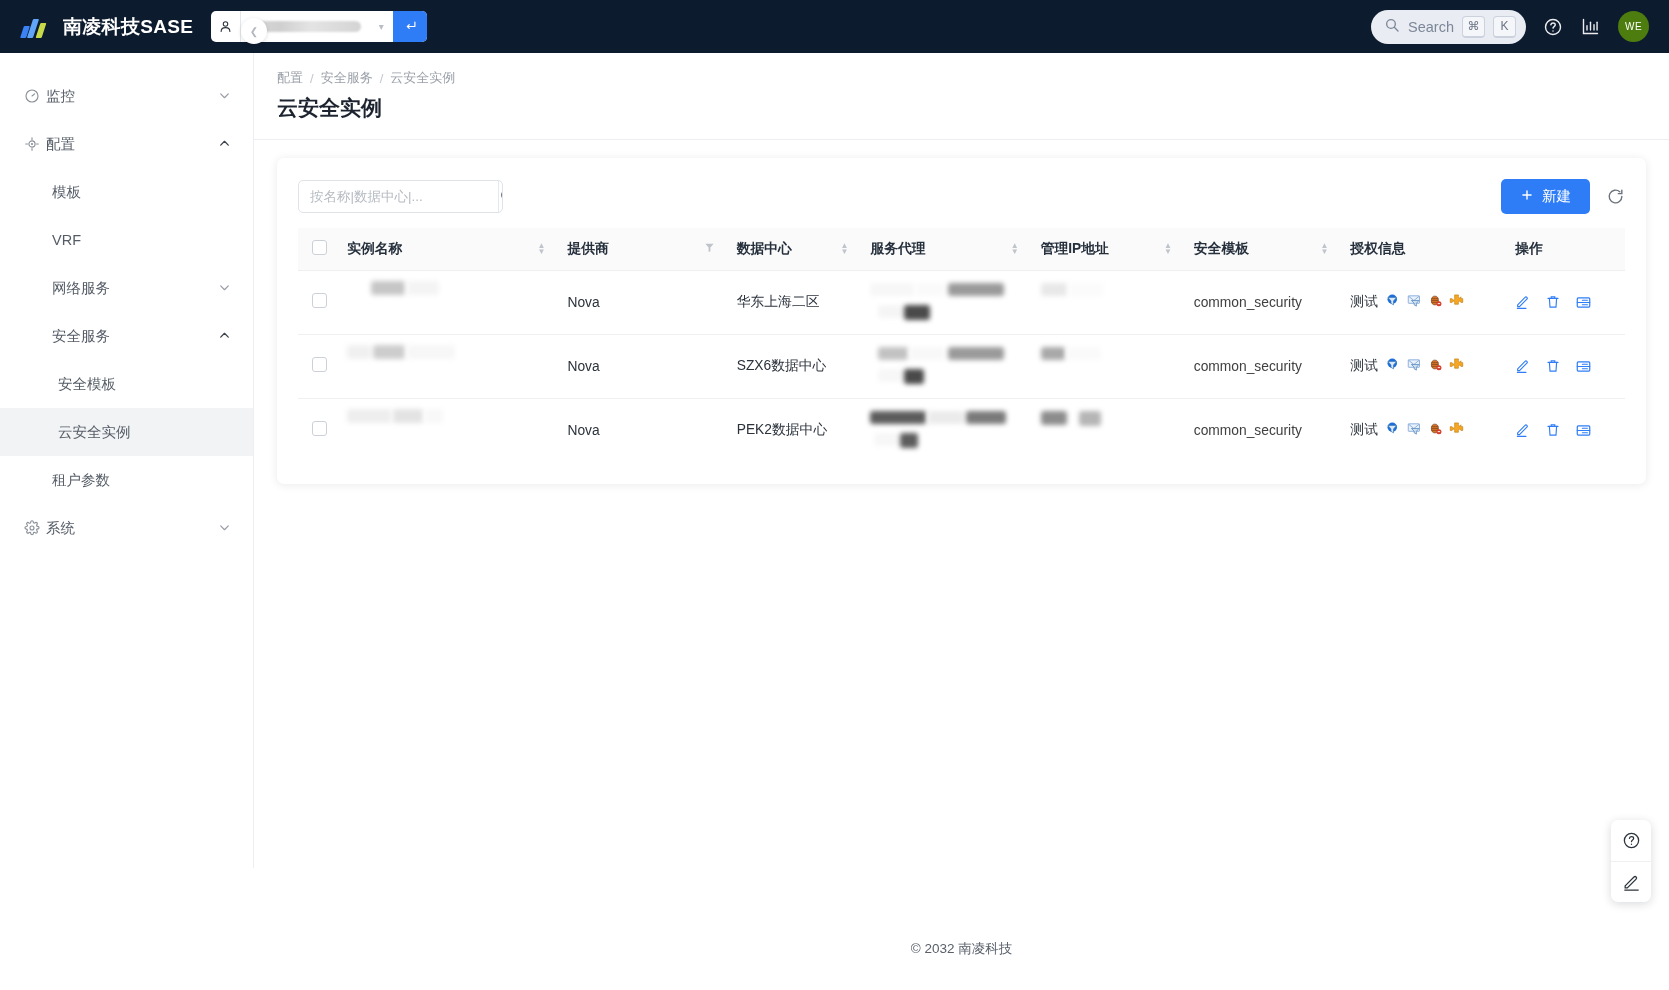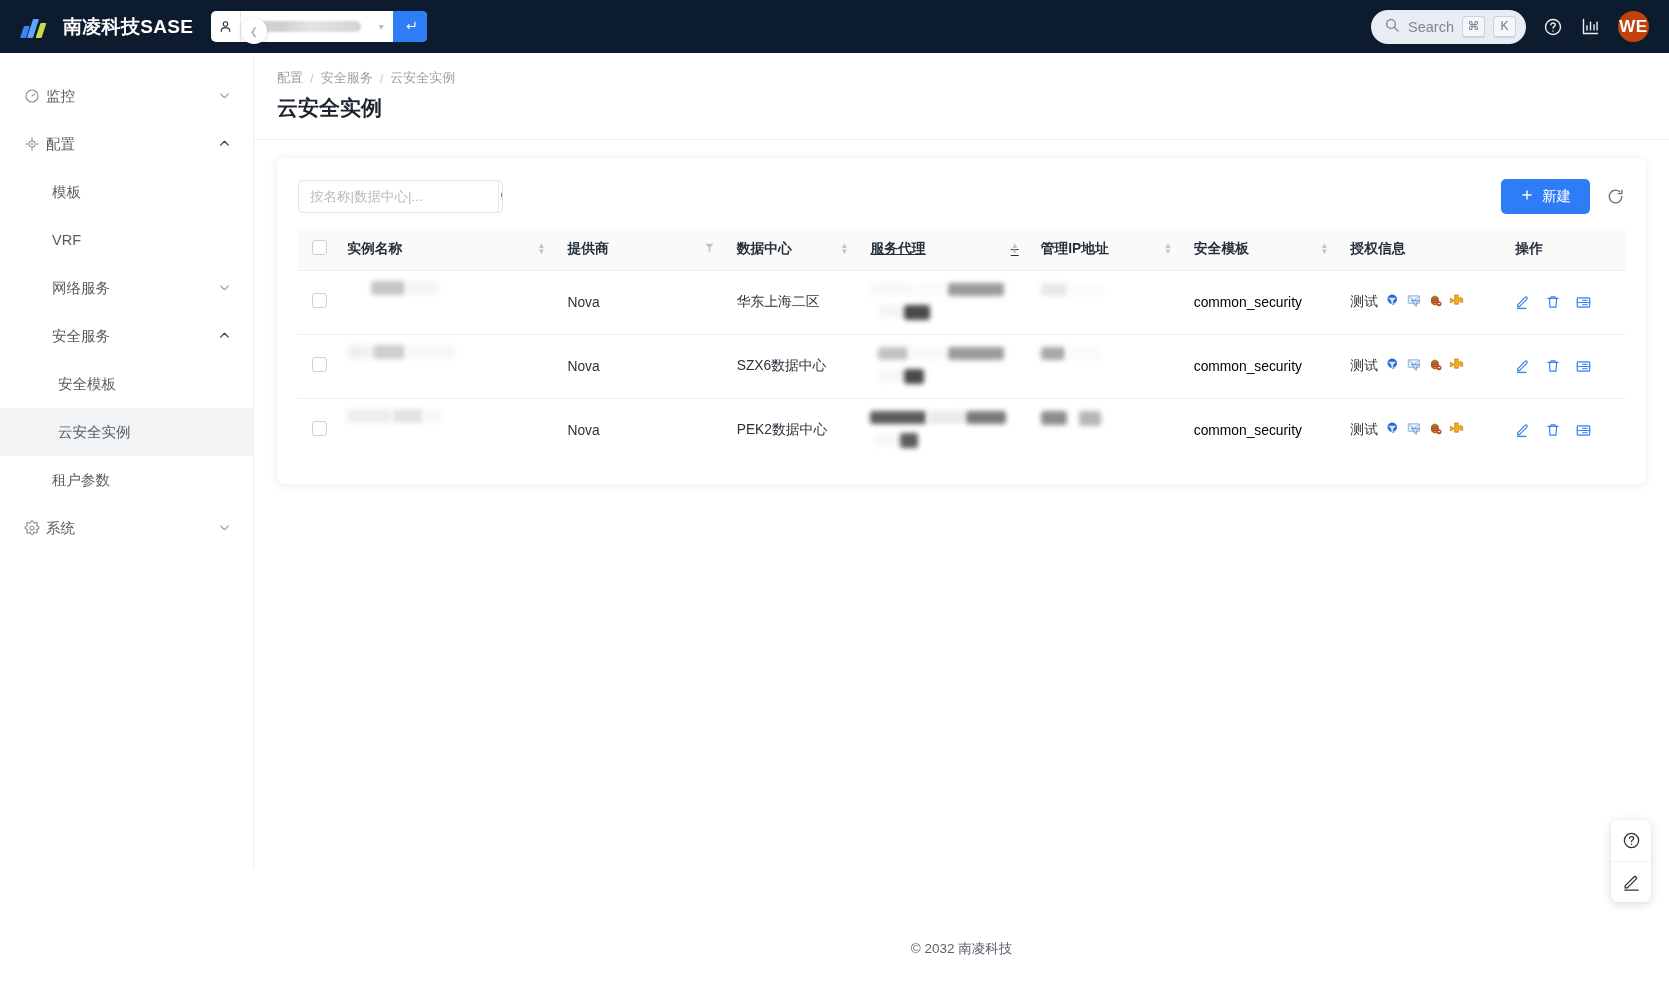--- a/index.html
+++ b/index.html
@@ -66,21 +66,21 @@
   .searchpill .s-label { color: #7c8798; font-size: 14.5px; }
   .kbd {
     display: inline-flex; align-items: center; justify-content: center;
     min-width: 23px; height: 22px; padding: 0 4px;
     background: #f4f6fa; border: 1px solid #ccd2dd; border-bottom-width: 2px;
     border-radius: 4px; color: #6b7484; font-size: 12px;
   }
   .ic-hdr { color: #ffffff; display: flex; align-items: center; opacity: .92; }
   .avatar {
     width: 31px; height: 31px; border-radius: 50%;
-    background: #c2410c; color: #fff; font-size: 17px; font-weight: bold;
+    background: #4d7c0f; color: #fff; font-size: 10px; font-weight: normal;
     display: flex; align-items: center; justify-content: center; letter-spacing: .5px;
   }
 
   
   .sidebar {
     position: absolute; top: 53px; left: 0;
     width: 254px; height: 815px;
     background: #ffffff; border-right: 1px solid #eceef1;
     padding-top: 19px;
   }
@@ -176,21 +176,21 @@
   table.grid tbody td {
     height: 64px; font-size: 13.8px; color: #2b323c;
     padding: 0 0 0 12px; border-bottom: 1px solid #f0f0f0; vertical-align: middle;
   }
   table.grid tbody tr:last-child td { border-bottom: none; }
   .cb {
     width: 15px; height: 15px; border: 1px solid #ccd1d8; border-radius: 3px;
     display: inline-block; background: #fff;
   }
   .col-cb { width: 38px; padding-left: 14px !important; }
-  .link-blue { color: #000000; cursor: pointer; }
+  .link-blue { color: #404040; cursor: pointer; }
   .auth-cell { display: flex; align-items: center; gap: 6px; }
   .auth-text { color: #2b323c; margin-right: 2px; }
   .act-cell { display: flex; align-items: center; gap: 14px; color: #2f7df6; }
   .act-ic { cursor: pointer; display: flex; align-items: center; }
 
   
   .blk-wrap { position: relative; height: 42px; }
   .blk {
     position: absolute; border-radius: 3px; filter: blur(2.6px);
   }
@@ -415,21 +415,21 @@
             </th>
             <th style="width: 135px;">
               <div class="th-in">
                 <span>数据中心</span>
                 <span class="sort-ic">
                   <span>▲</span>
                   <span>▼</span>
                 </span>
               </div>
             </th>
-            <th style="width: 175px; text-decoration: underline;">
+            <th style="width: 175px;">
               <div class="th-in">
                 <span>服务代理</span>
                 <span class="sort-ic">
                   <span>▲</span>
                   <span>▼</span>
                 </span>
               </div>
             </th>
             <th style="width: 155px;">
               <div class="th-in">

